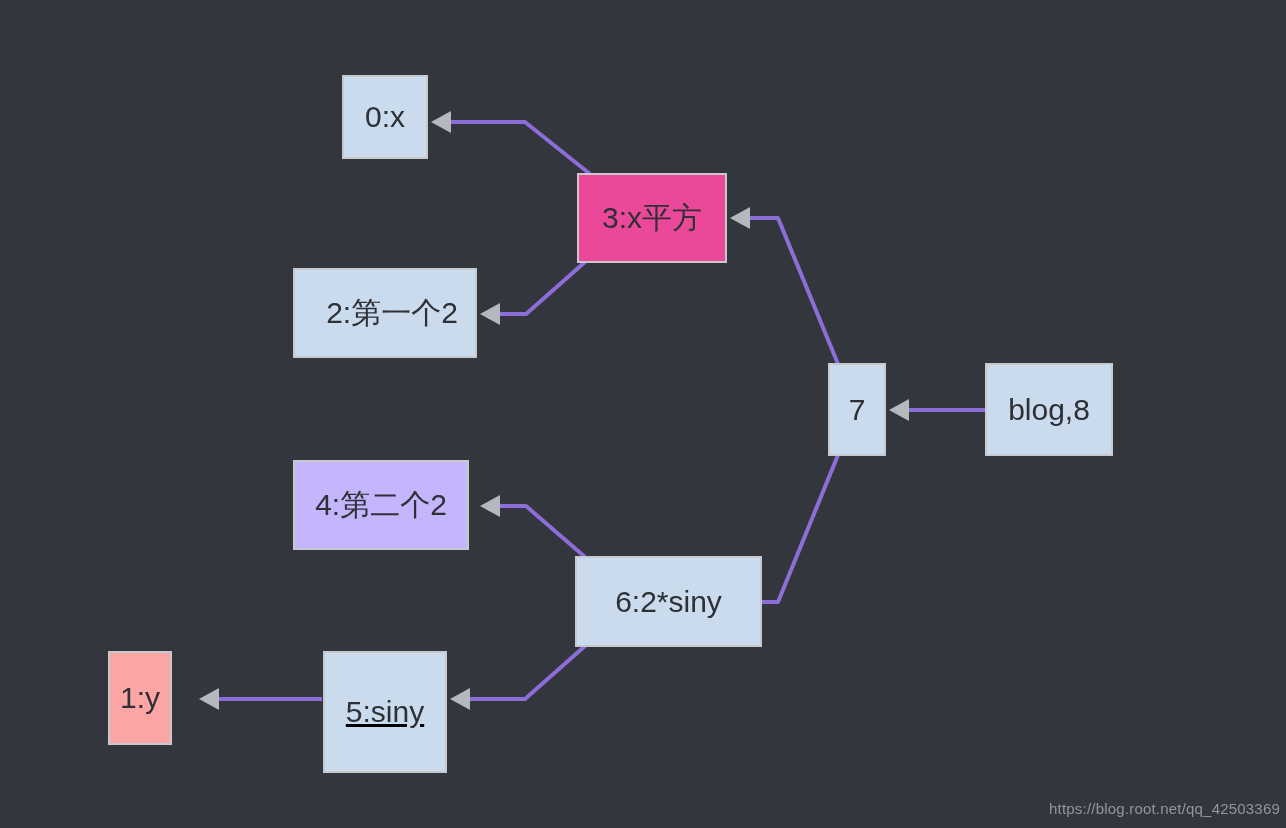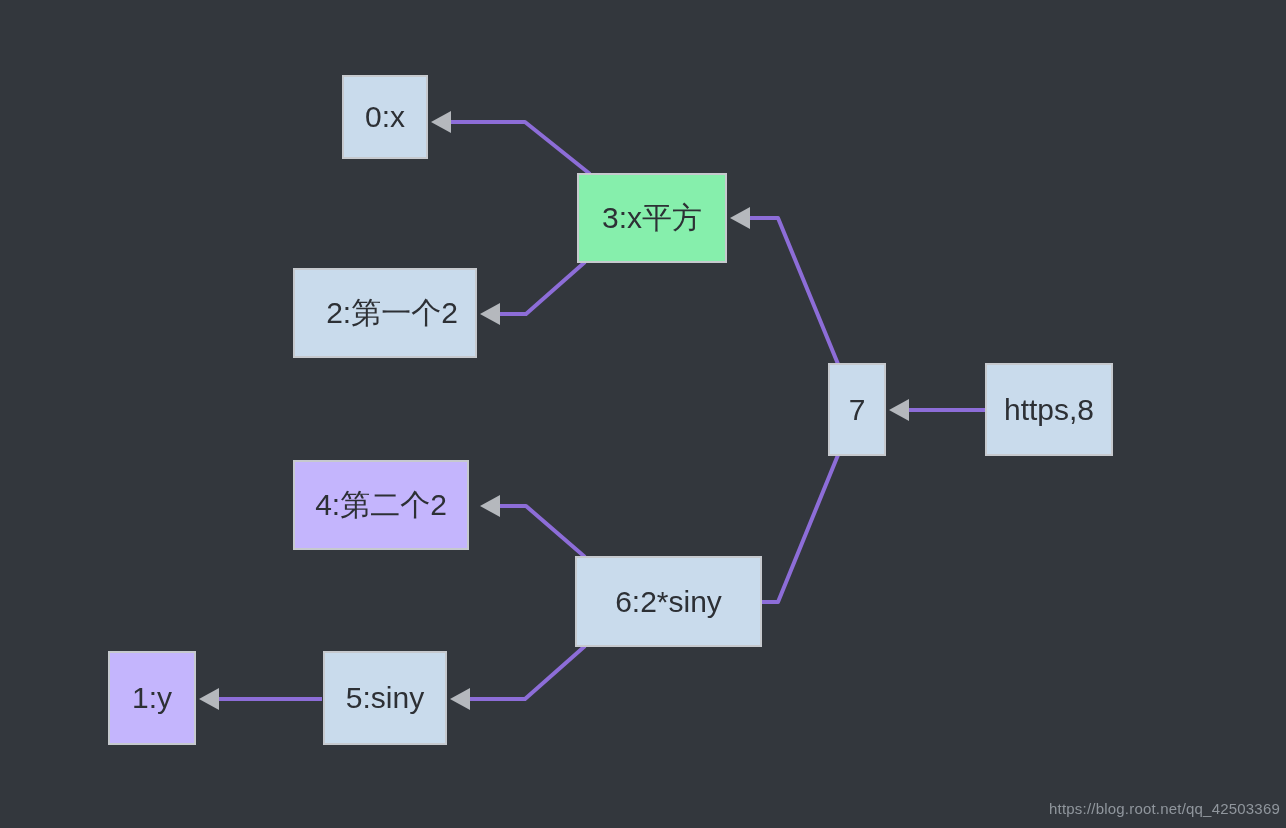--- a/index.html
+++ b/index.html
@@ -61,39 +61,39 @@
       <polygon points="450,699 470,688 470,710" fill="#b5b8bd"></polygon>
       <polyline points="322,699 215,699" fill="none" stroke="#8d6dd8" stroke-width="4" stroke-linejoin="round" stroke-linecap="butt"></polyline>
       <polygon points="199,699 219,688 219,710" fill="#b5b8bd"></polygon>
       <polyline points="985,410 905,410" fill="none" stroke="#8d6dd8" stroke-width="4" stroke-linejoin="round" stroke-linecap="butt"></polyline>
       <polygon points="889,410 909,399 909,421" fill="#b5b8bd"></polygon>
     </svg>
   <div id="nodes-layer">
       <div class="node" style="left: 342px; top: 75px; width: 86px; height: 84px; background: rgb(201, 219, 236); border-color: rgb(198, 201, 206);">
         <span class="node-label" style="color: rgb(45, 48, 53); font-size: 30px;">0:x</span>
       </div>
-      <div class="node" style="left: 577px; top: 173px; width: 150px; height: 90px; background: #86efac; border-color: rgb(198, 201, 206);">
+      <div class="node" style="left: 577px; top: 173px; width: 150px; height: 90px; background: #ec4899; border-color: rgb(198, 201, 206);">
         <span class="node-label" style="color: rgb(45, 48, 53); font-size: 30px;">3:x平方</span>
       </div>
       <div class="node" style="left: 293px; top: 268px; width: 184px; height: 90px; background: rgb(201, 219, 236); border-color: rgb(198, 201, 206);">
         <span class="node-label" style="color: rgb(45, 48, 53); font-size: 30px; margin-left: 14px;">2:第一个2</span>
       </div>
       <div class="node" style="left: 828px; top: 363px; width: 58px; height: 93px; background: rgb(201, 219, 236); border-color: rgb(198, 201, 206);">
         <span class="node-label" style="color: rgb(45, 48, 53); font-size: 30px;">7</span>
       </div>
       <div class="node" style="left: 985px; top: 363px; width: 128px; height: 93px; background: rgb(201, 219, 236); border-color: rgb(198, 201, 206);">
-        <span class="node-label" style="color: rgb(45, 48, 53); font-size: 30px;">https,8</span>
+        <span class="node-label" style="color: rgb(45, 48, 53); font-size: 30px;">blog,8</span>
       </div>
       <div class="node" style="left: 293px; top: 460px; width: 176px; height: 90px; background: #c4b5fd; border-color: rgb(198, 201, 206);">
         <span class="node-label" style="color: rgb(45, 48, 53); font-size: 30px;">4:第二个2</span>
       </div>
       <div class="node" style="left: 575px; top: 556px; width: 187px; height: 91px; background: rgb(201, 219, 236); border-color: rgb(198, 201, 206);">
         <span class="node-label" style="color: rgb(45, 48, 53); font-size: 30px;">6:2*siny</span>
       </div>
-      <div class="node" style="left: 323px; top: 651px; width: 124px; height: 94px; background: rgb(201, 219, 236); border-color: rgb(198, 201, 206);">
+      <div class="node" style="left: 323px; top: 651px; width: 124px; height: 122px; background: rgb(201, 219, 236); border-color: rgb(198, 201, 206); text-decoration: underline;">
         <span class="node-label" style="color: rgb(45, 48, 53); font-size: 30px;">5:siny</span>
       </div>
-      <div class="node" style="left: 108px; top: 651px; width: 88px; height: 94px; background: #c4b5fd; border-color: rgb(198, 201, 206);">
+      <div class="node" style="left: 108px; top: 651px; width: 64px; height: 94px; background: #fca5a5; border-color: rgb(198, 201, 206);">
         <span class="node-label" style="color: rgb(45, 48, 53); font-size: 30px;">1:y</span>
       </div>
     </div>
   <div class="watermark" style="color: rgb(144, 150, 157);">https://blog.root.net/qq_42503369</div>
 </div>
 
 </body></html>

